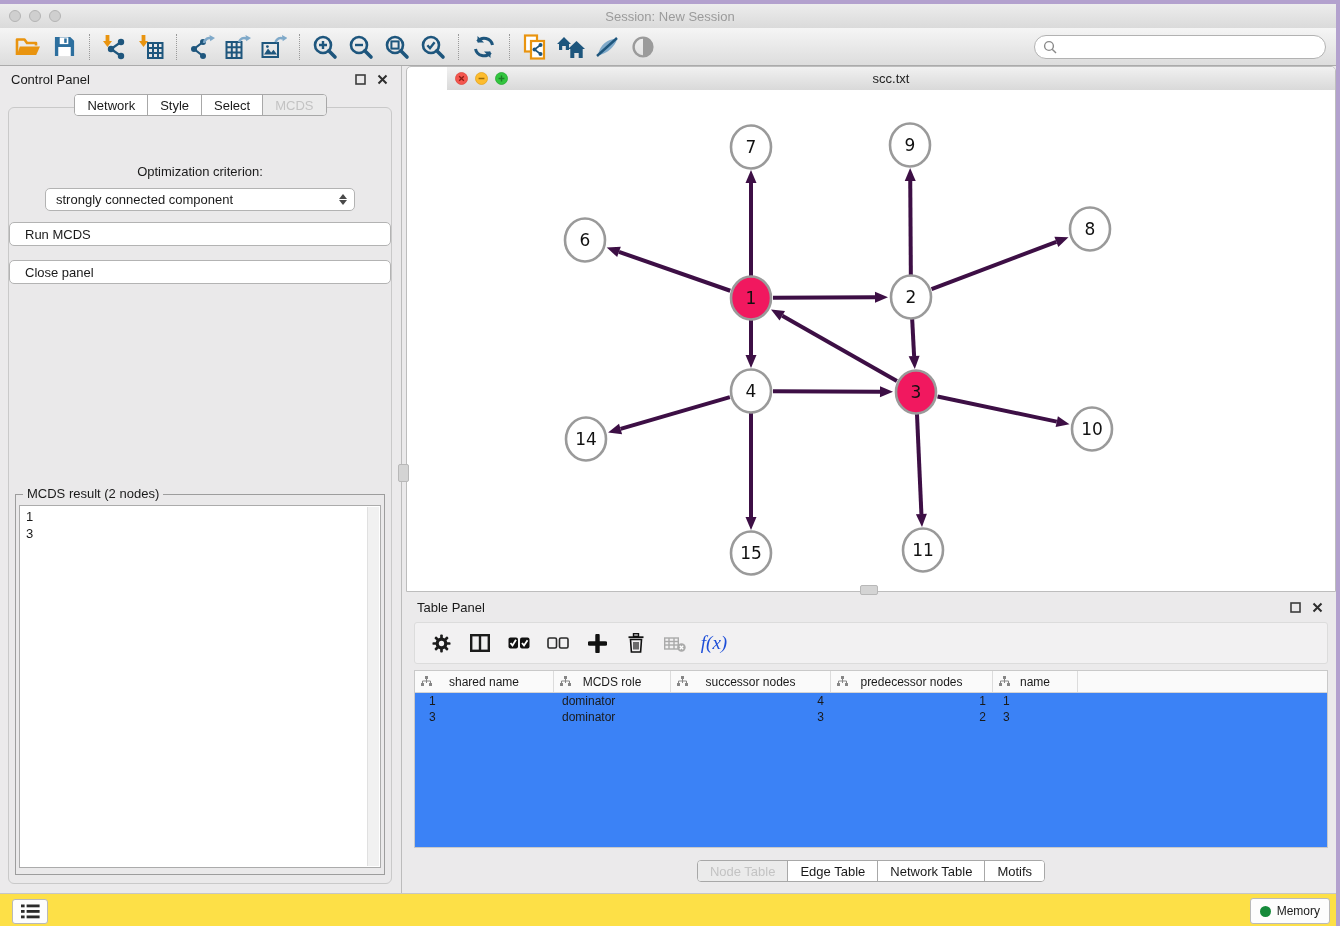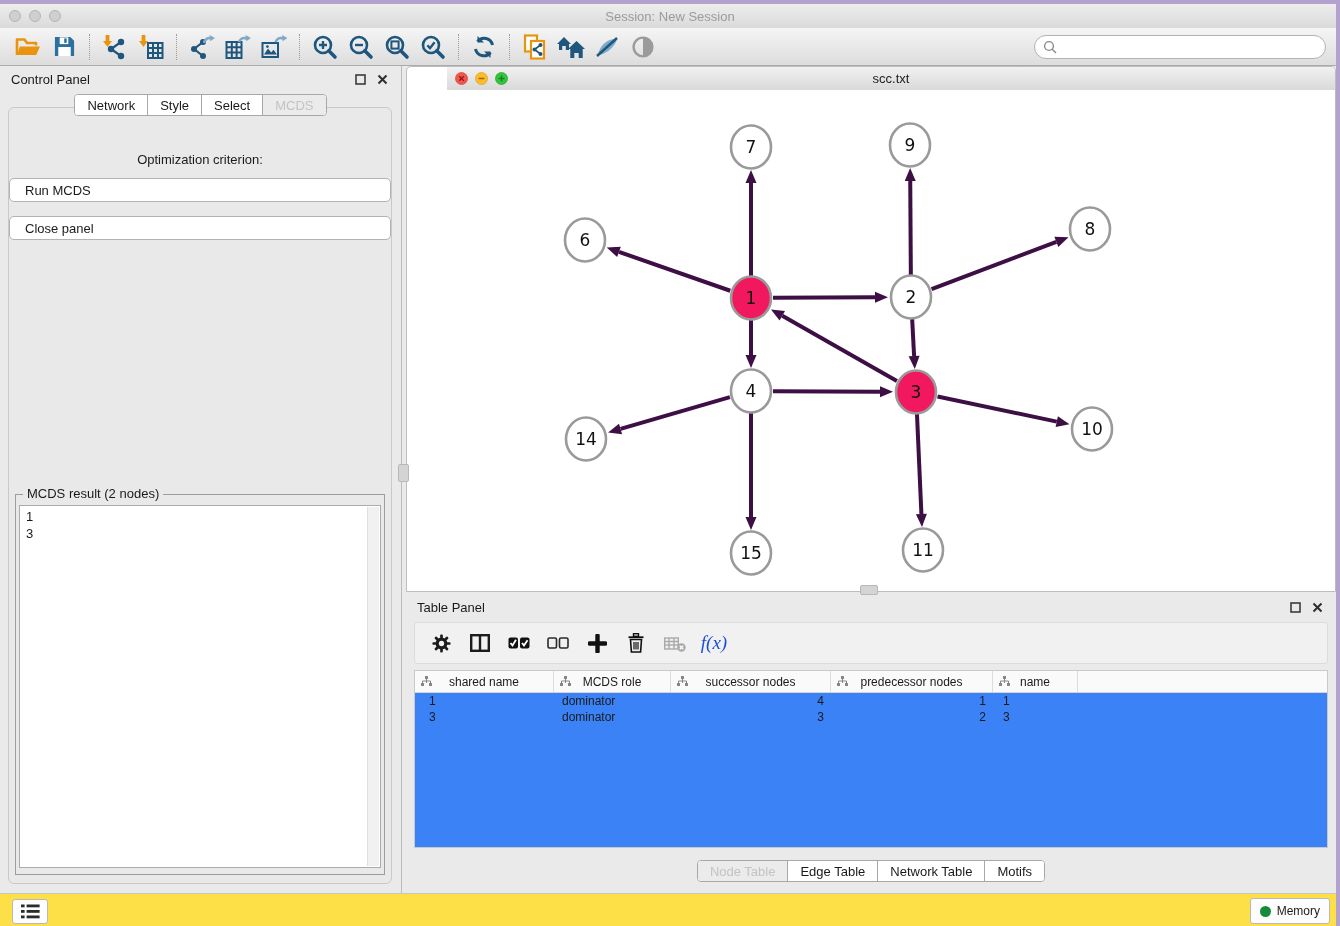--- a/index.html
+++ b/index.html
@@ -29,21 +29,21 @@
   .phead .picons{margin-left:auto;margin-right:13px;display:flex;gap:11px;align-items:center;}
   
   .seg-group{display:inline-flex;border:1px solid #a8a8a8;border-radius:4px;background:#fff;overflow:hidden;height:20px;font-size:13px;}
   .seg{padding:1px 12px;display:flex;align-items:center;border-left:1px solid #a8a8a8;background:#fff;color:#1a1a1a;cursor:default;}
   .seg:first-child{border-left:none;}
   .seg.active{background:#ebebeb;color:#c3c3c3;}
   
   .control-panel{position:absolute;left:0;top:66px;width:402px;height:827px;background:#ebeaeb;border-right:1px solid #bcbcbc;box-sizing:border-box;}
   .cp-tabs{position:absolute;left:0;right:0;top:28px;text-align:center;z-index:2;}
   .cp-box{position:absolute;left:8px;right:9px;top:41px;bottom:9px;border:1px solid #c9c9c9;border-radius:6px;background:#eae9ea;}
-  .opt-label{text-align:center;margin-top:44px;font-size:13px;}
+  .opt-label{text-align:center;margin-top:56px;font-size:13px;}
   .opt-select{margin:9px auto 0 auto;width:310px;height:23px;background:#fff;border:1px solid #b3b3b3;border-radius:5px;
     display:flex;align-items:center;font-size:13px;padding-left:10px;box-sizing:border-box;}
   .chev{margin-left:auto;margin-right:7px;display:flex;flex-direction:column;gap:1px;align-items:center;}
   .chev span{width:0;height:0;border-left:4px solid transparent;border-right:4px solid transparent;}
   .chev .up{border-bottom:5px solid #4a4a4a;}
   .chev .dn{border-top:5px solid #4a4a4a;}
   .btn-row{display:flex;justify-content:center;gap:14px;margin-top:11px;flex-direction:column;}
   .btn{height:22px;padding:0 15px;background:#fff;border:1px solid #b3b3b3;border-radius:5px;
     font-size:13px;display:flex;align-items:center;font-family:"Liberation Sans",sans-serif;}
   .groupbox{position:absolute;left:6px;right:6px;top:386px;bottom:8px;border:1px solid #9d9d9d;}
@@ -271,20 +271,27 @@
     <div class="cp-tabs">
       <span class="seg-group" id="cp-tabs">
           <span class="seg">Network</span>
           <span class="seg">Style</span>
           <span class="seg">Select</span>
           <span class="seg active">MCDS</span>
         </span>
     </div>
     <div class="cp-box">
       <div class="opt-label">Optimization criterion:</div>
+      <div class="opt-select">
+        <span>strongly connected component</span>
+        <span class="chev">
+            <span class="up"></span>
+            <span class="dn"></span>
+          </span>
+      </div>
       <div class="btn-row">
         <div class="btn">Run MCDS</div>
         <div class="btn">Close panel</div>
       </div>
       <div class="groupbox">
         <span class="legend">MCDS result (2 nodes)</span>
         <div class="result-area">
           <pre>1
 3</pre>
           <div class="vtrack"></div>

